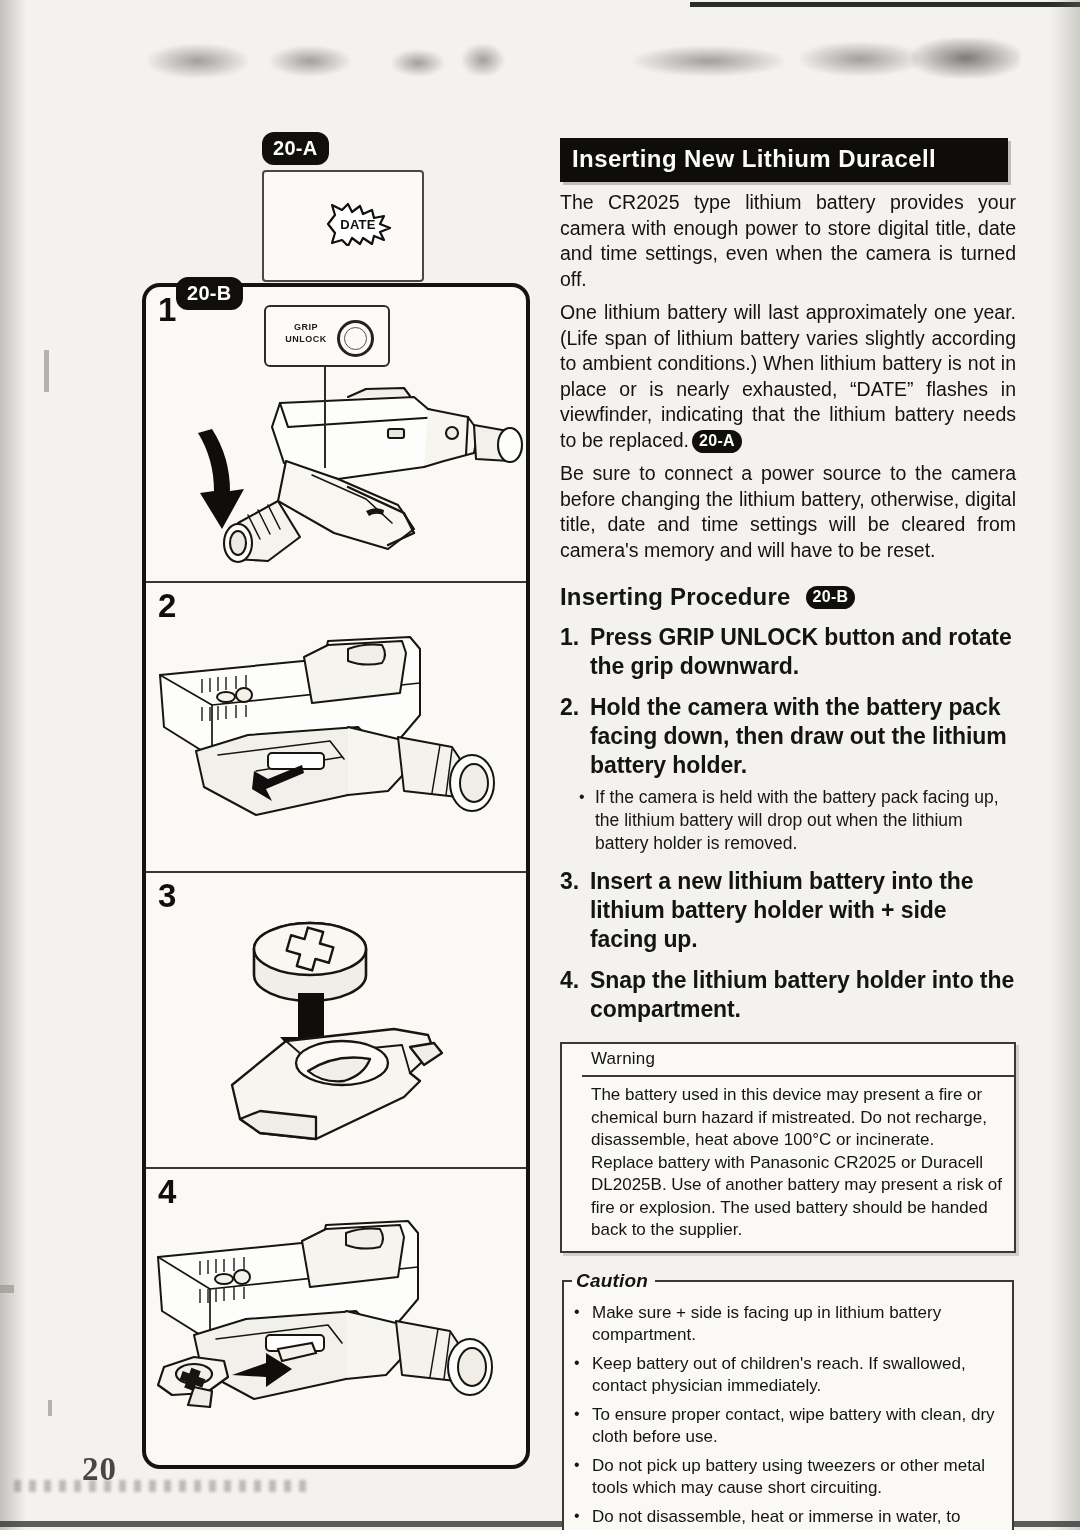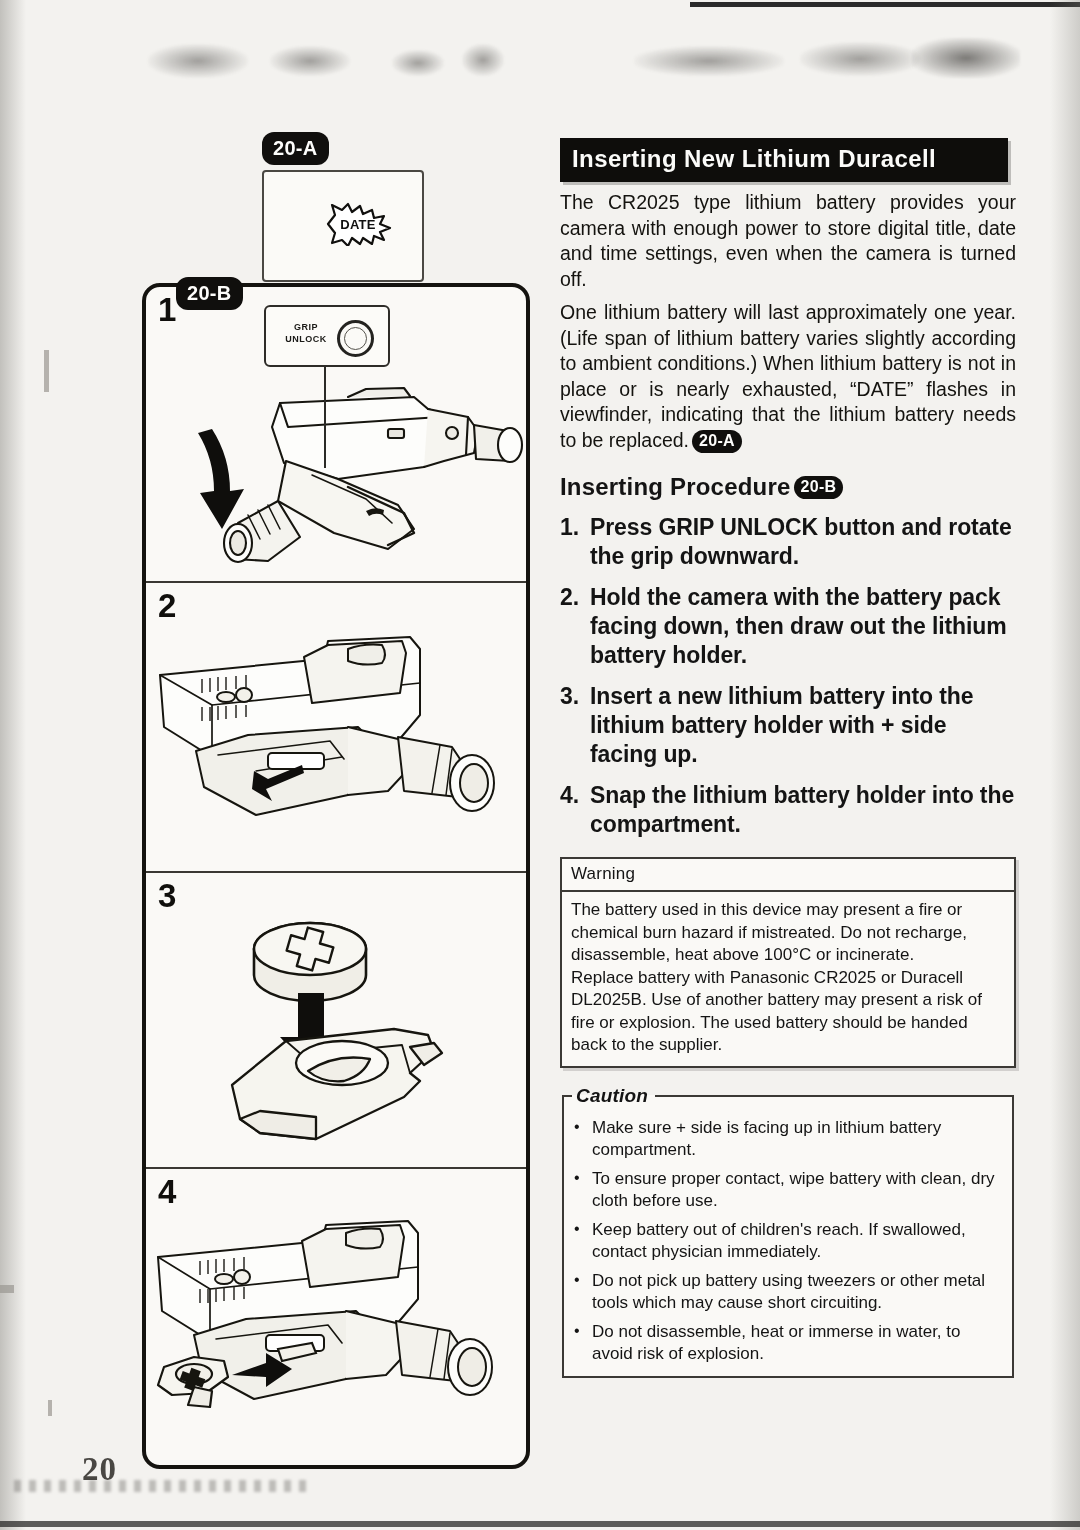--- a/index.html
+++ b/index.html
@@ -199,20 +199,21 @@
     vertical-align: 1px;
     margin-left: 3px;
   }
   .sub-head {
     margin: 20px 0 10px;
     font-size: 24px;
     font-weight: bold;
     letter-spacing: .2px;
     display: flex;
     align-items: center;
+    gap: 12px;
   }
   .step {
     display: flex;
     margin-top: 12px;
     font-size: 23px;
     font-weight: bold;
     line-height: 29px;
     letter-spacing: -.1px;
   }
   .step-num { width: 30px; flex: 0 0 30px; }
@@ -236,20 +237,21 @@
     left: 1px; top: -1px;
     font-size: 16px;
   }
 
   
   .warn-box {
     margin-top: 18px;
     border: 2px solid #3b3935;
     background: #faf9f6;
     box-shadow: 3px 3px 0 rgba(60,58,54,.18);
+    padding-left: 20px;
   }
   .warn-title {
     border-bottom: 2px solid #3b3935;
     padding: 5px 9px 6px;
     font-size: 17px;
     letter-spacing: .2px;
   }
   .warn-body {
     padding: 7px 9px 9px;
     font-size: 17px;
@@ -514,35 +516,39 @@
   <div class="text-col">
 
     <div class="section-banner">Inserting New Lithium Duracell</div>
 
     <p class="body-p">The CR2025 type lithium battery provides your camera with enough power to store digital title, date and time settings, even when the camera is turned off.</p>
 
     <p class="body-p">
       <span>One lithium battery will last approximately one year. (Life span of lithium battery varies slightly according to ambient conditions.) When lithium battery is not in place or is nearly exhausted, “DATE” flashes in viewfinder, indicating that the lithium battery needs to be replaced.</span><span class="tag tag-inline">20-A</span>
     </p>
 
+    <p class="body-p">Be sure to connect a power source to the camera before changing the lithium battery, otherwise, digital title, date and time settings will be cleared from camera's memory and will have to be reset.</p>
 
     <div class="sub-head">
       <span>Inserting Procedure</span>
       <span class="tag tag-inline">20-B</span>
     </div>
 
     <div class="step">
       <div class="step-num">1.</div>
       <div class="step-txt">Press GRIP UNLOCK button and rotate the grip downward.</div>
     </div>
 
     <div class="step">
       <div class="step-num">2.</div>
       <div class="step-txt">Hold the camera with the battery pack facing down, then draw out the lithium battery holder.</div>
     </div>
+    <ul class="sub-bullets">
+      <li>If the camera is held with the battery pack facing up, the lithium battery will drop out when the lithium battery holder is removed.</li>
+    </ul>
 
     <div class="step">
       <div class="step-num">3.</div>
       <div class="step-txt">Insert a new lithium battery into the lithium battery holder with + side facing up.</div>
     </div>
 
     <div class="step">
       <div class="step-num">4.</div>
       <div class="step-txt">Snap the lithium battery holder into the compartment.</div>
     </div>
@@ -552,22 +558,22 @@
       <div class="warn-body">
         <p>The battery used in this device may present a fire or chemical burn hazard if mistreated. Do not recharge, disassemble, heat above 100°C or incinerate.</p>
         <p>Replace battery with Panasonic CR2025 or Duracell DL2025B. Use of another battery may present a risk of fire or explosion. The used battery should be handed back to the supplier.</p>
       </div>
     </div>
 
     <fieldset class="caution-box">
       <legend>Caution</legend>
       <ul class="caution-list">
         <li>Make sure + side is facing up in lithium battery compartment.</li>
+        <li>Keep battery out of children's reach. If swallowed, contact physician immediately.</li>
         <li>To ensure proper contact, wipe battery with clean, dry cloth before use.</li>
-        <li>Keep battery out of children's reach. If swallowed, contact physician immediately.</li>
         <li>Do not pick up battery using tweezers or other metal tools which may cause short circuiting.</li>
         <li>Do not disassemble, heat or immerse in water, to avoid risk of explosion.</li>
       </ul>
     </fieldset>
 
   </div>
 
   <div class="page-num">20</div>
 
 </div>

